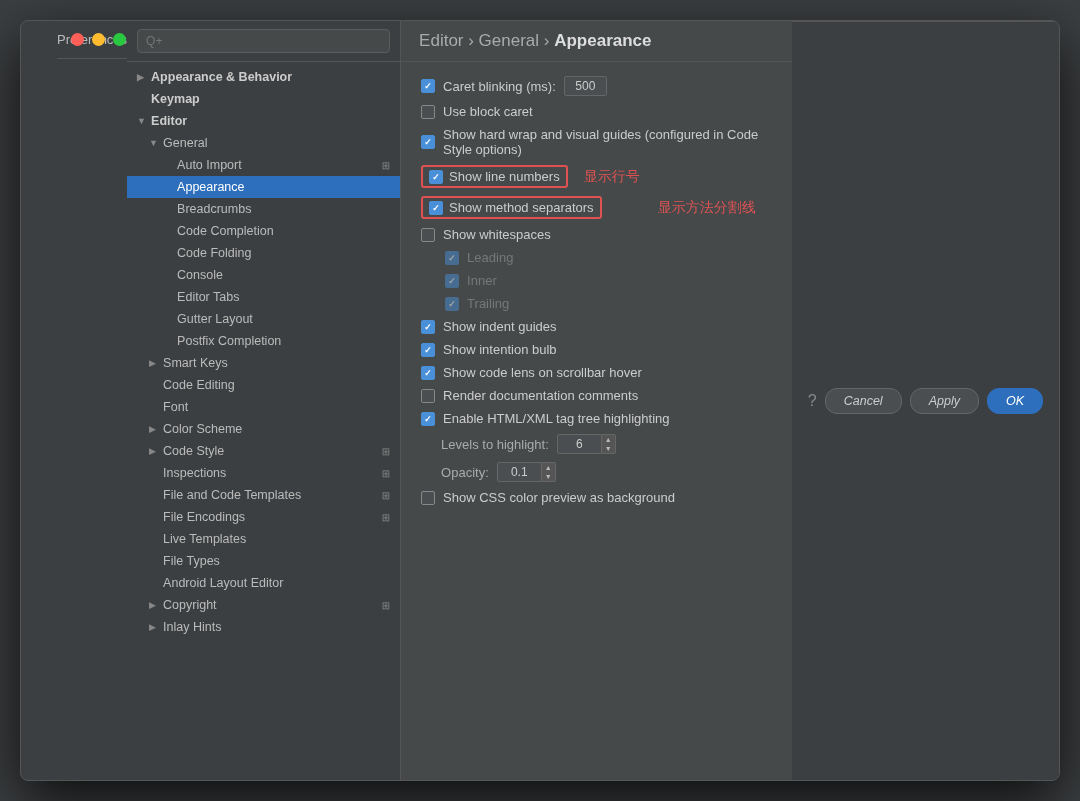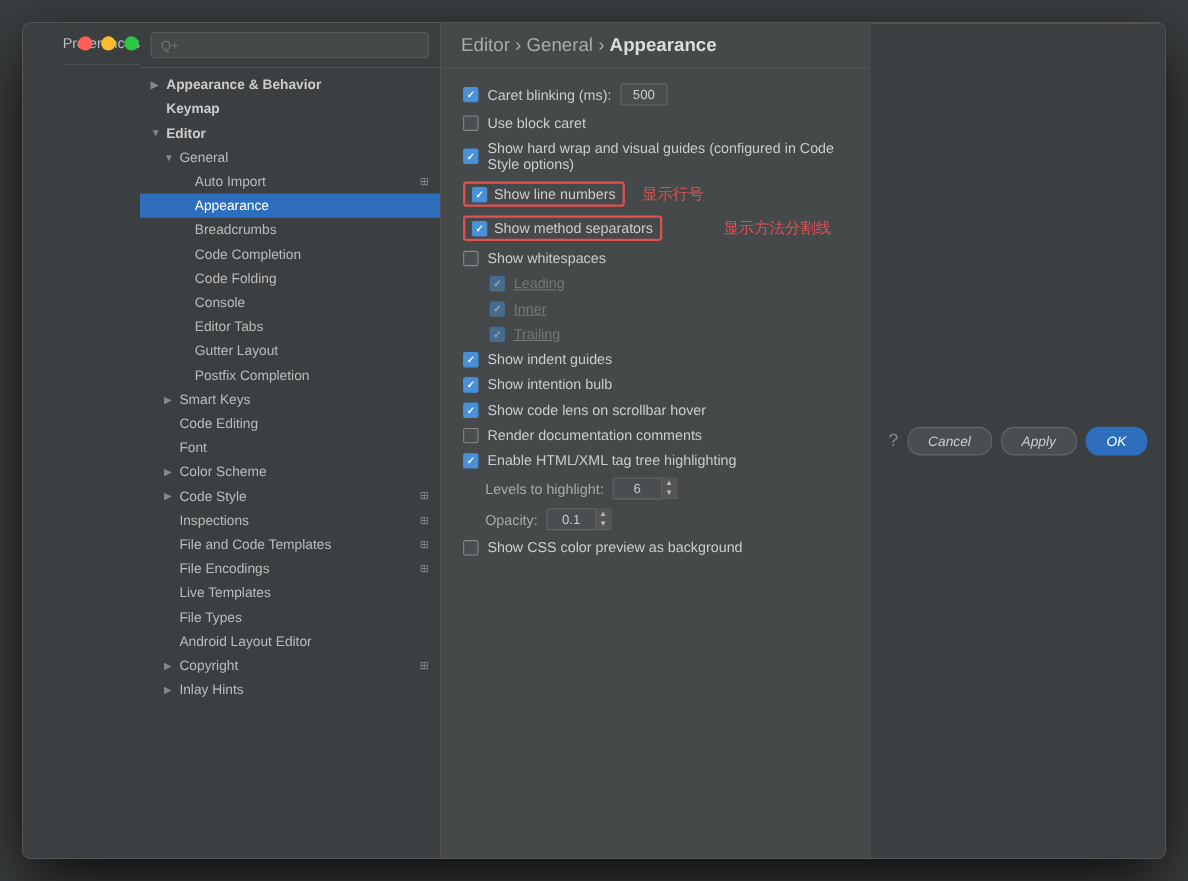--- a/index.html
+++ b/index.html
@@ -144,21 +144,21 @@
     .settings-area::-webkit-scrollbar { width: 6px; }
     .settings-area::-webkit-scrollbar-thumb { background: #666; border-radius: 3px; }
     .setting-row {
       display: flex;
       align-items: center;
       margin-bottom: 8px;
       font-size: 13px;
       color: #ccc;
       gap: 8px;
     }
-    .setting-row.indented { padding-left: 24px; color: #999; text-decoration: underline; }
+    .setting-row.indented { padding-left: 24px; color: #999; }
     .setting-row.disabled-item { color: #777; }
     .cb {
       width: 14px;
       height: 14px;
       border: 1px solid #888;
       background: #4a4e50;
       display: inline-flex;
       align-items: center;
       justify-content: center;
       flex-shrink: 0;

